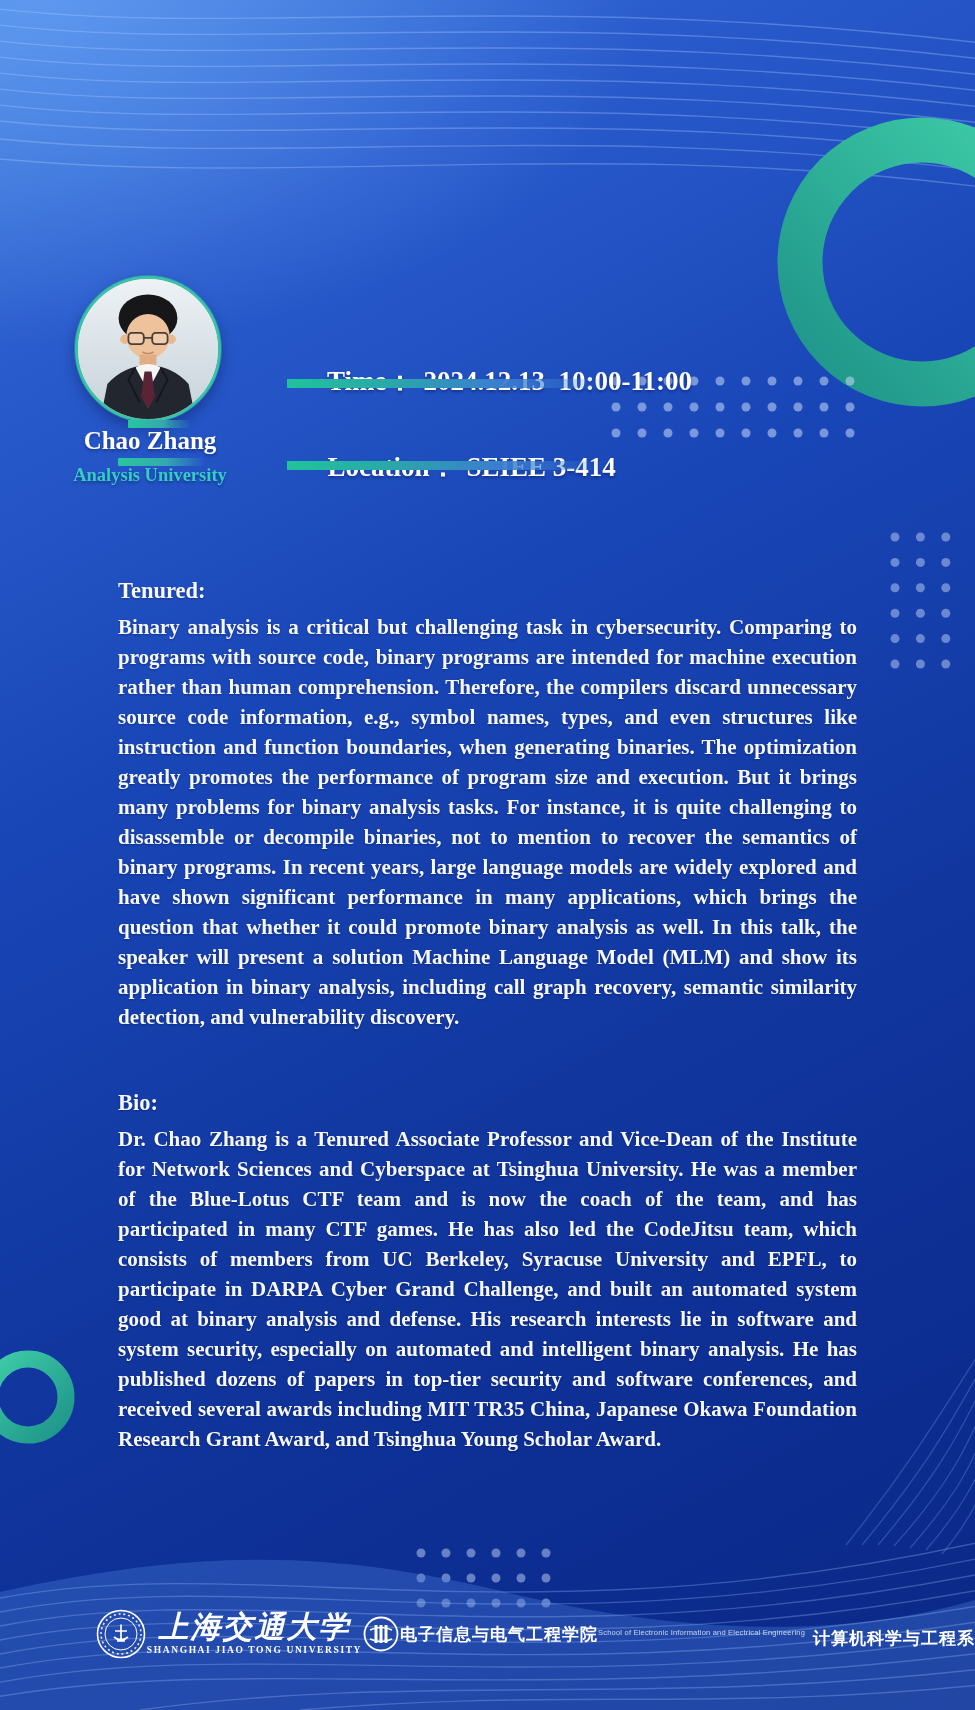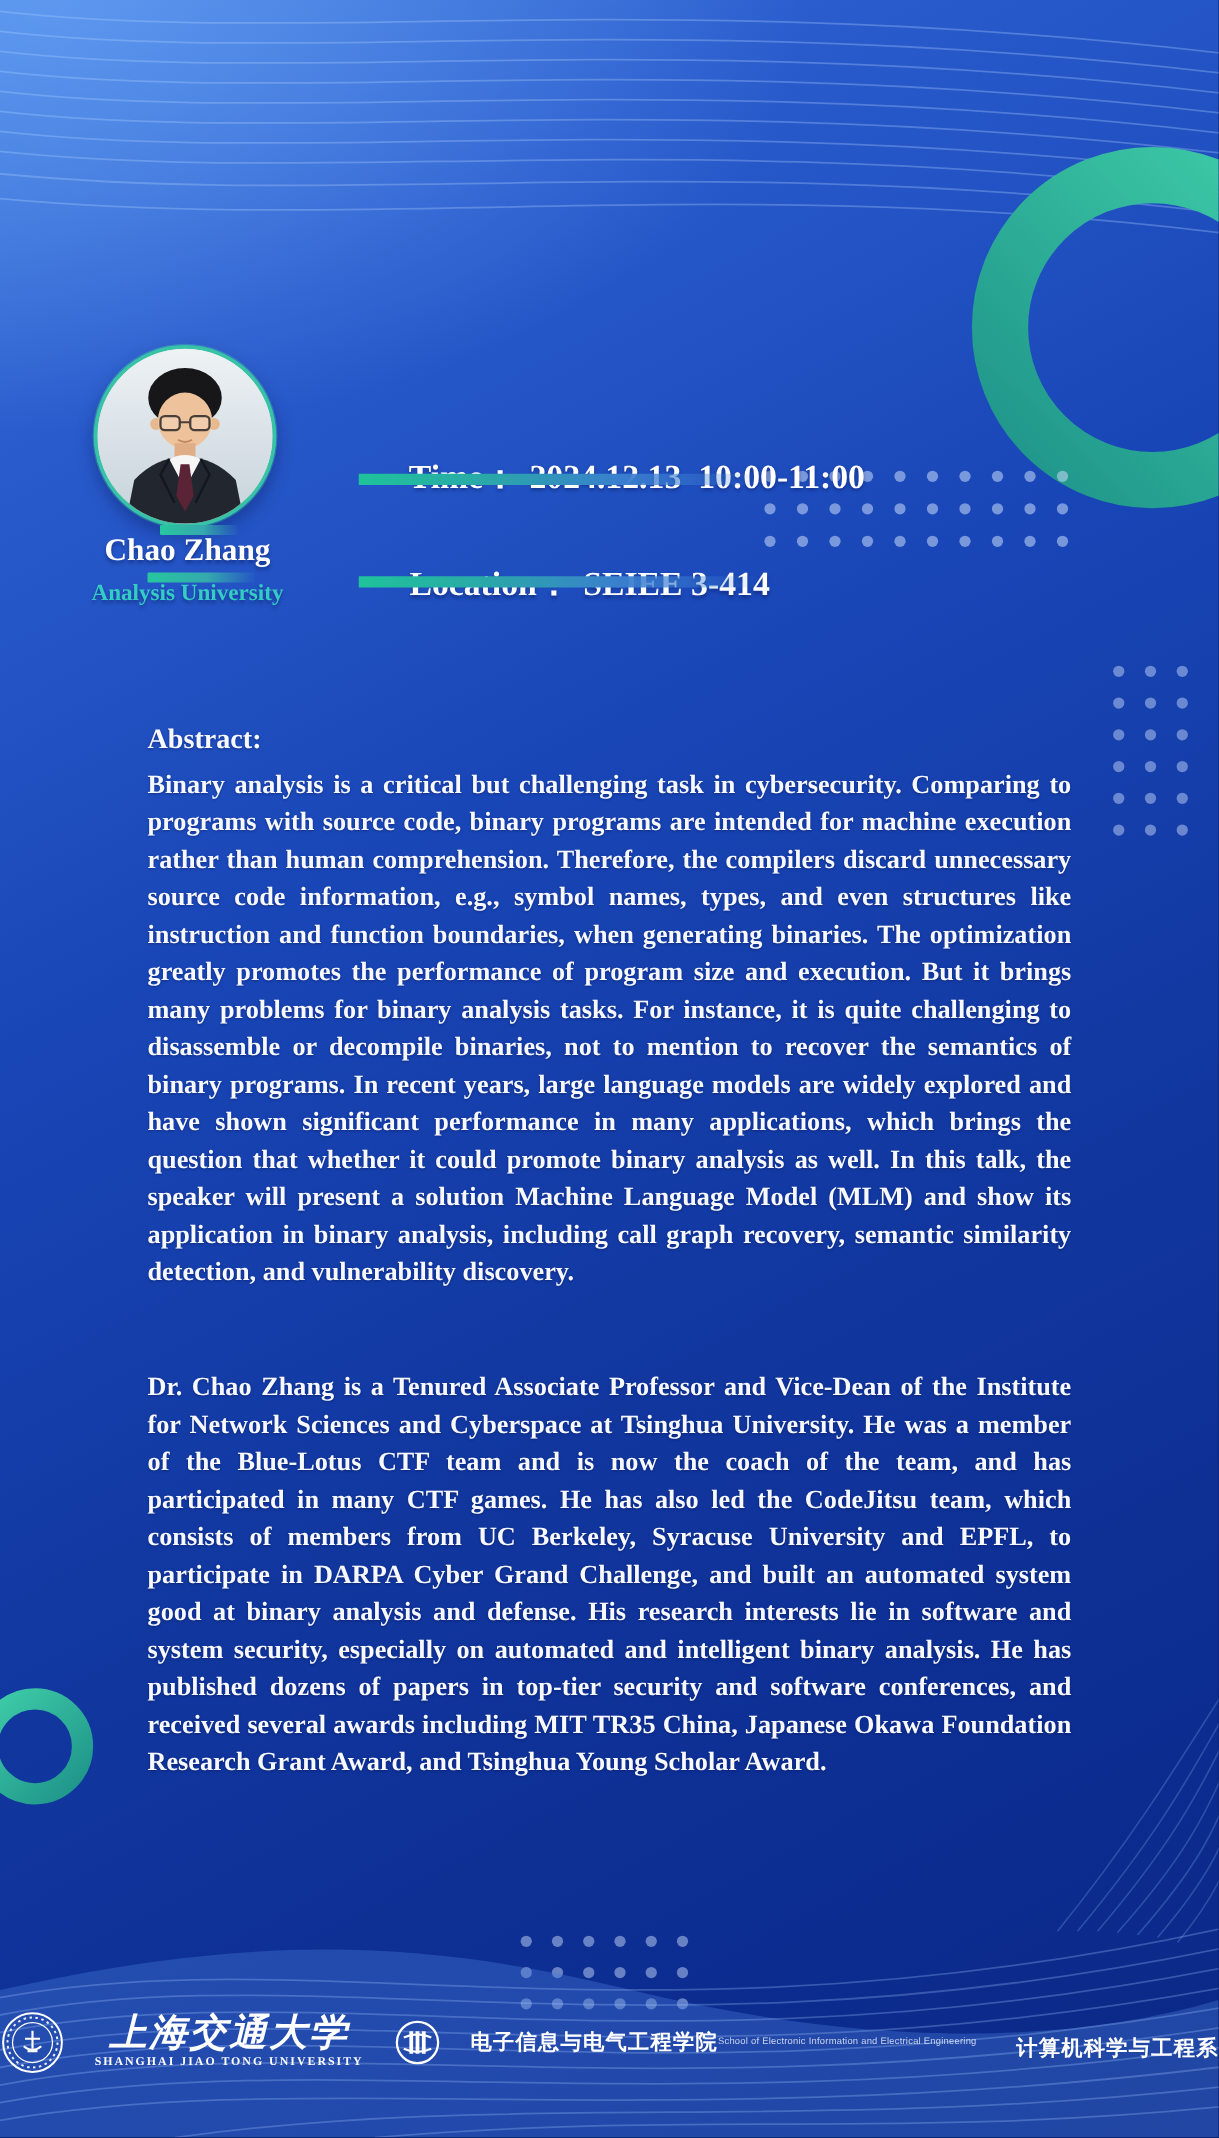--- a/index.html
+++ b/index.html
@@ -48,22 +48,22 @@
 
   
   .section{position:absolute;left:118px;width:739px;color:#f7f9ff;}
   .sec-abstract{top:576px;}
   .sec-bio{top:1088px;}
   .sec-heading{font-weight:bold;font-size:22.5px;line-height:30px;text-shadow:0 1px 2px rgba(0,10,60,.4);}
   .sec-body{margin-top:6px;font-weight:bold;font-size:21px;line-height:30px;text-align:justify;
             text-shadow:0 1px 2px rgba(0,10,60,.4);}
 
   
-  .footer{position:absolute;left:0;top:1608px;width:100%;display:flex;justify-content:space-between;
-          align-items:center;gap:13px;color:#fff;}
+  .footer{position:absolute;left:0;top:1608px;width:100%;display:flex;justify-content:flex-end;
+          align-items:center;color:#fff;}
   .uni-block{display:flex;flex-direction:column;align-items:center;line-height:1;}
   .uni-cn{font-size:30px;font-weight:bold;font-style:italic;letter-spacing:2px;}
   .uni-en{font-size:9.5px;font-weight:bold;letter-spacing:1.6px;margin-top:4px;}
   .school-block{display:flex;flex-direction:row;line-height:1;}
   .school-cn{font-size:17px;font-weight:bold;letter-spacing:1px;
              font-family:"DejaVu Sans","Liberation Sans",sans-serif;}
   .school-en{font-size:7.5px;color:rgba(255,255,255,.75);margin-top:3px;letter-spacing:.2px;
              font-family:"Liberation Sans",sans-serif;}
   .dept-cn{font-size:17px;font-weight:bold;letter-spacing:1px;margin-left:8px;margin-top:8px;
            font-family:"DejaVu Sans","Liberation Sans",sans-serif;}
@@ -241,25 +241,26 @@
       <span>Time：</span><span class="val">2024.12.13  10:00-11:00</span>
     </div>
     <div class="sched-underline ul-time"></div>
 
     <div class="sched-row sched-loc">
       <span>Location：</span><span class="val">SEIEE 3-414</span>
     </div>
     <div class="sched-underline ul-loc"></div>
 
     <div class="section sec-abstract">
-      <div class="sec-heading">Abstract:</div>
+      <div class="sec-heading">Tenured:</div>
       <div class="sec-body">Binary analysis is a critical but challenging task in cybersecurity. Comparing to programs with source code, binary programs are intended for machine execution rather than human comprehension. Therefore, the compilers discard unnecessary source code information, e.g., symbol names, types, and even structures like instruction and function boundaries, when generating binaries. The optimization greatly promotes the performance of program size and execution. But it brings many problems for binary analysis tasks. For instance, it is quite challenging to disassemble or decompile binaries, not to mention to recover the semantics of binary programs. In recent years, large language models are widely explored and have shown significant performance in many applications, which brings the question that whether it could promote binary analysis as well. In this talk, the speaker will present a solution Machine Language Model (MLM) and show its application in binary analysis, including call graph recovery, semantic similarity detection, and vulnerability discovery.</div>
     </div>
 
     <div class="section sec-bio">
+      <div class="sec-heading">Bio:</div>
       <div class="sec-body">Dr. Chao Zhang is a Tenured Associate Professor and Vice-Dean of the Institute for Network Sciences and Cyberspace at Tsinghua University. He was a member of the Blue-Lotus CTF team and is now the coach of the team, and has participated in many CTF games. He has also led the CodeJitsu team, which consists of members from UC Berkeley, Syracuse University and EPFL, to participate in DARPA Cyber Grand Challenge, and built an automated system good at binary analysis and defense. His research interests lie in software and system security, especially on automated and intelligent binary analysis. He has published dozens of papers in top-tier security and software conferences, and received several awards including MIT TR35 China, Japanese Okawa Foundation Research Grant Award, and Tsinghua Young Scholar Award.</div>
     </div>
 
     <div class="footer">
       <svg width="52" height="52" viewBox="0 0 52 52">
         <circle cx="26" cy="26" r="23.5" fill="none" stroke="#ffffff" stroke-width="1.6"></circle>
         <circle cx="26" cy="26" r="16" fill="none" stroke="#ffffff" stroke-width="1"></circle>
         <circle cx="26" cy="26" r="20" fill="none" stroke="#ffffff" stroke-width="1.6" stroke-dasharray="2 2.8" opacity="0.9"></circle>
         <path d="M26,16.5 L26,31 M20,23 L32,23 M19,29 Q26,35 33,29 M22,33 L30,33" stroke="#ffffff" stroke-width="1.7" fill="none"></path>
       </svg>

